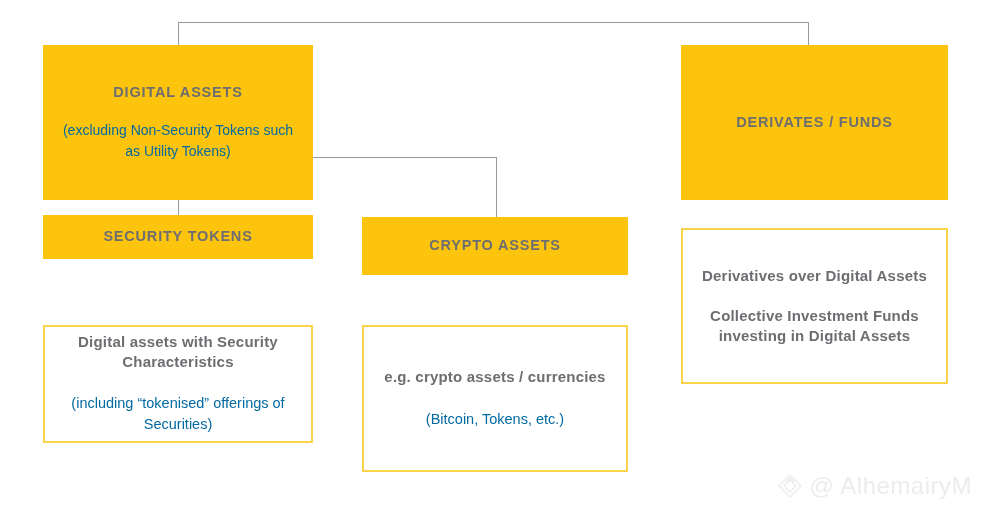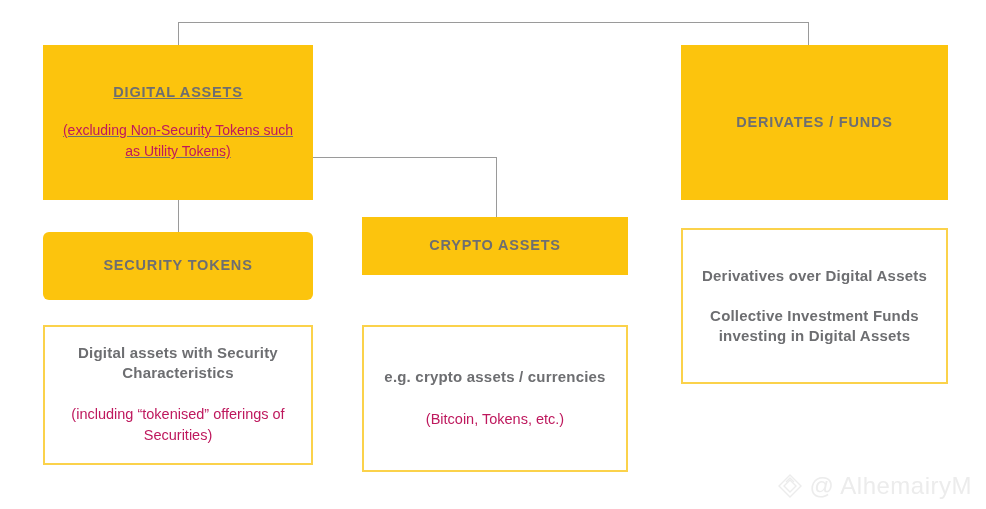--- a/index.html
+++ b/index.html
@@ -46,53 +46,52 @@
     border: 2px solid #fbd24b;
   }
 
   .node-title {
     font-weight: bold;
     letter-spacing: 0.2px;
     line-height: 1.35;
   }
   .node-sub {
     line-height: 1.5;
-    color: #be185d;
+    color: #0369a1;
   }
 
   
   .caps {
     font-size: 14.5px;
     font-weight: bold;
     letter-spacing: 0.8px;
     color: #6d6e71;
   }
 
   
   #node-digital-assets {
     left: 43px;  top: 45px;  width: 270px; height: 155px;
     padding: 10px 18px;
-    text-decoration: underline;
   }
   #node-digital-assets .node-title { margin-bottom: 18px; }
   #node-digital-assets .node-sub { font-size: 14px; }
 
   #node-derivates-funds {
     left: 681px; top: 45px;  width: 267px; height: 155px;
   }
 
   #node-security-tokens {
-    left: 43px;  top: 232px; width: 270px; height: 68px; border-radius: 6px;
+    left: 43px;  top: 215px; width: 270px; height: 44px;
   }
   #node-crypto-assets {
     left: 362px; top: 217px; width: 266px; height: 58px;
   }
 
   #node-security-tokens-detail {
-    left: 43px;  top: 325px; width: 270px; height: 140px;
+    left: 43px;  top: 325px; width: 270px; height: 118px;
     padding: 8px 14px;
   }
   #node-security-tokens-detail .node-title { font-size: 15px; margin-bottom: 20px; }
   #node-security-tokens-detail .node-sub   { font-size: 14.5px; }
 
   #node-crypto-assets-detail {
     left: 362px; top: 325px; width: 266px; height: 147px;
     padding: 0 14px;
   }
   #node-crypto-assets-detail .node-title { font-size: 15px; margin-bottom: 22px; }

